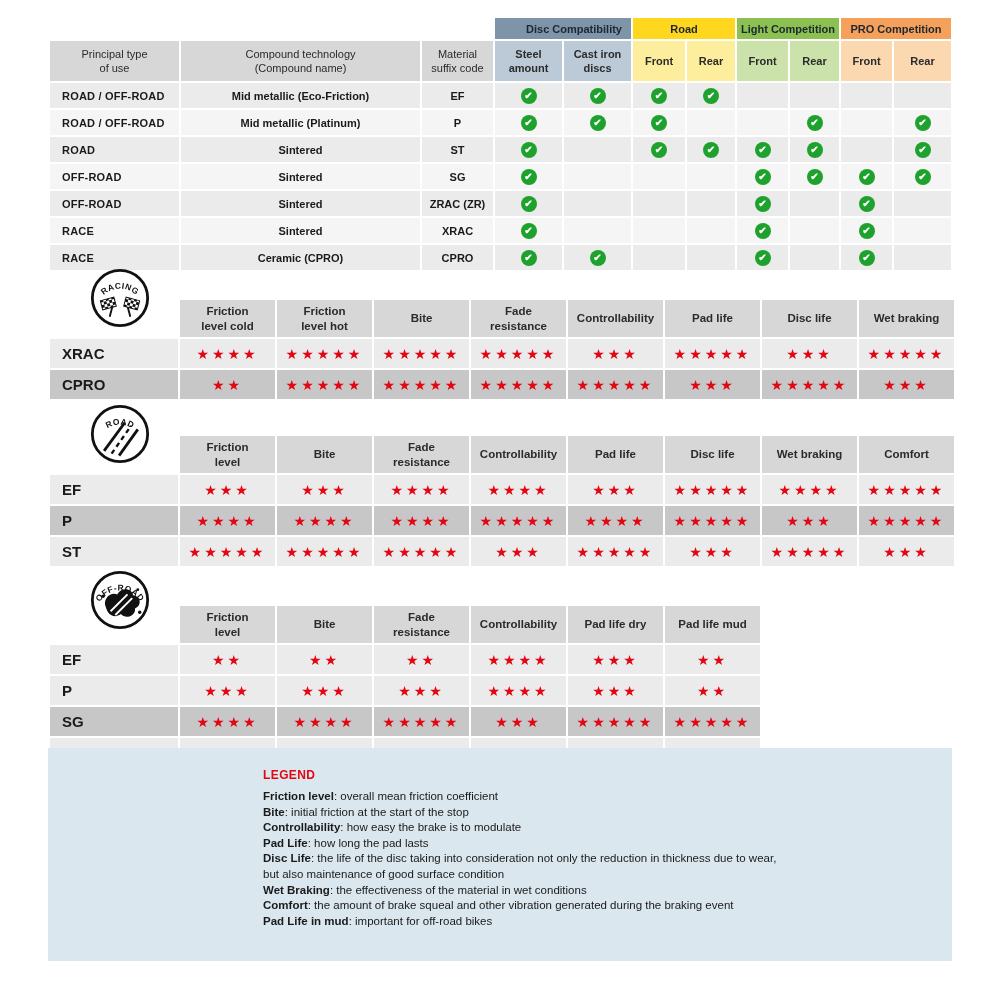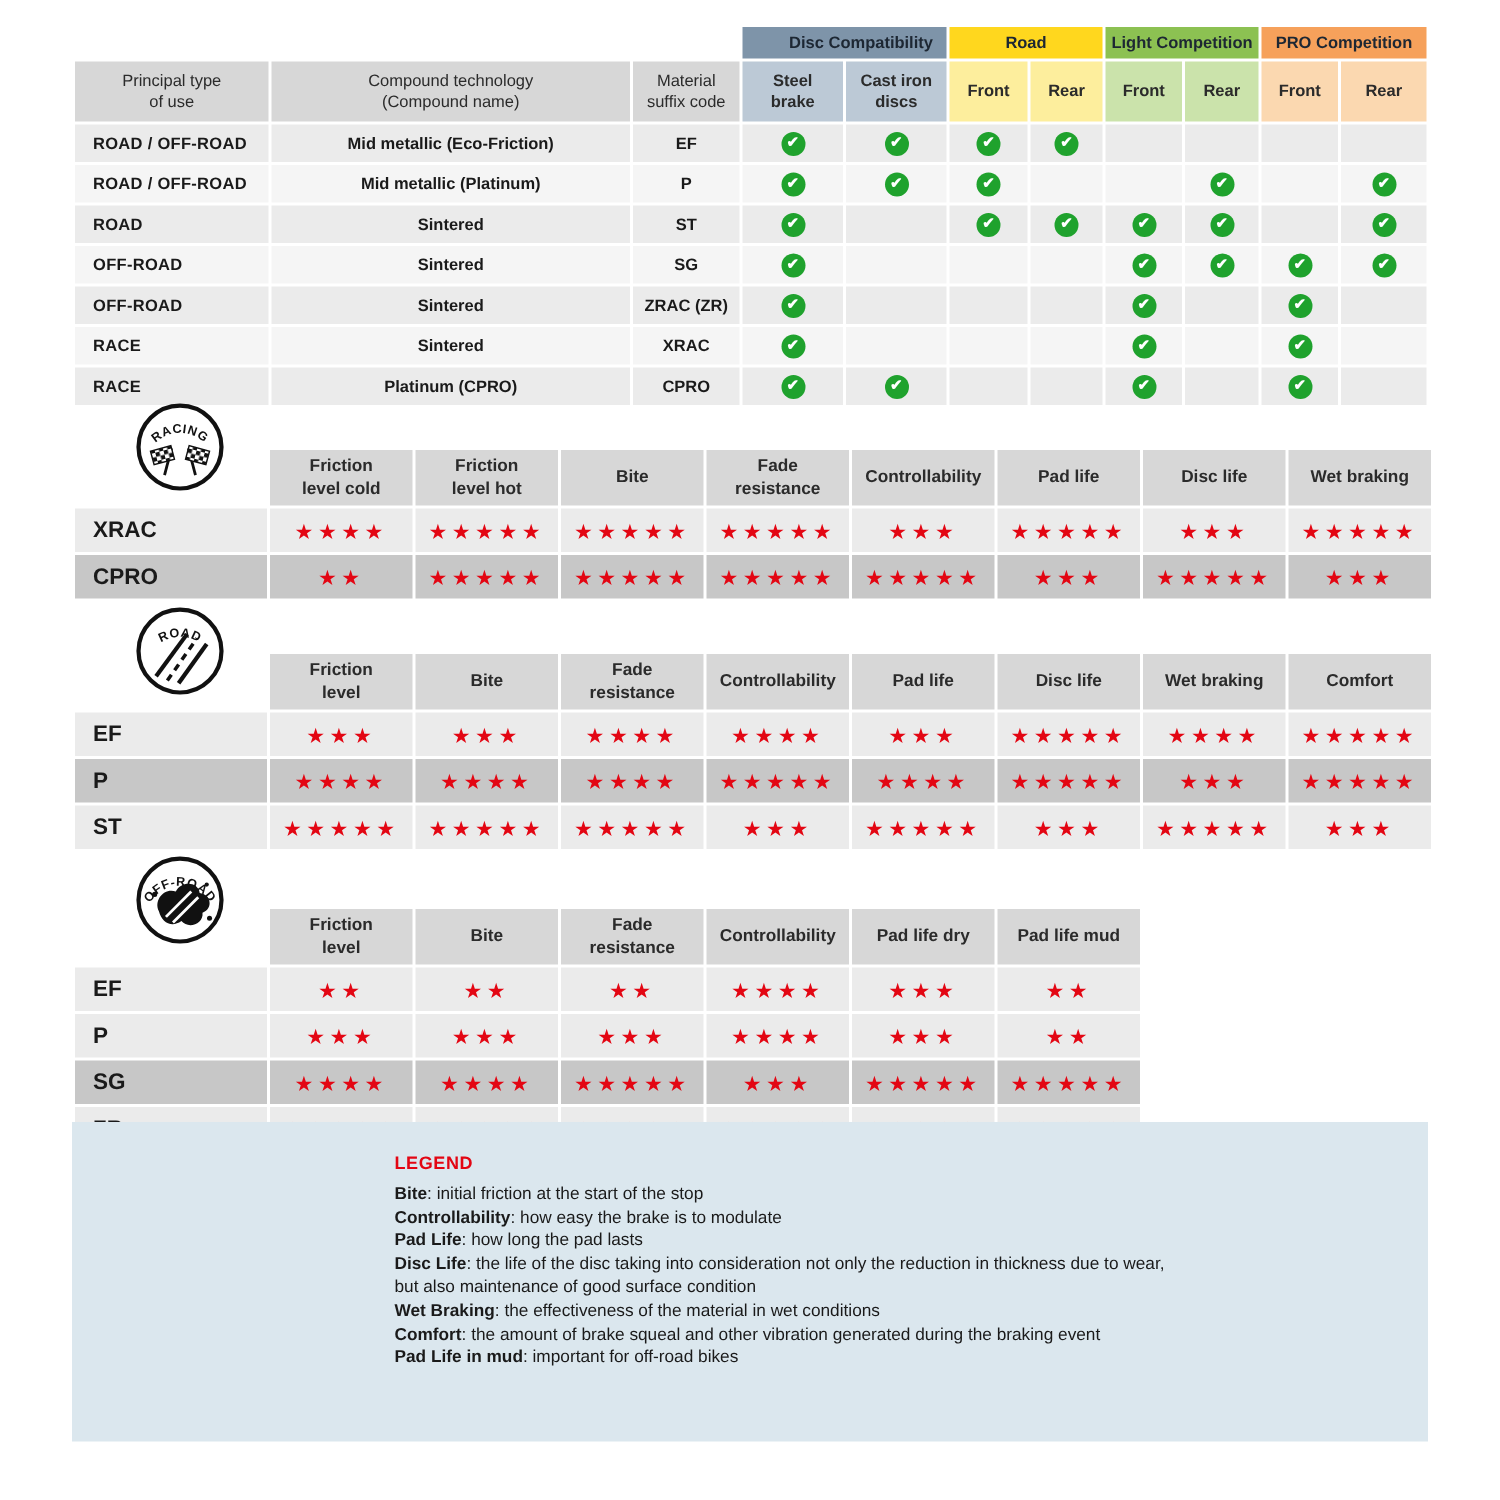--- a/index.html
+++ b/index.html
@@ -76,21 +76,21 @@
           <td class="group-hdr" colspan="2" style="background: rgb(246, 161, 91);">PRO Competition</td>
         </tr>
         <tr>
           <td class="colhdr">Principal type
 of use</td>
           <td class="colhdr">Compound technology
 (Compound name)</td>
           <td class="colhdr">Material
 suffix code</td>
           <td class="subhdr" style="background: rgb(188, 201, 214);">Steel
-brake</td>
+amount</td>
           <td class="subhdr" style="background: rgb(188, 201, 214);">Cast iron
 discs</td>
           <td class="subhdr" style="background: rgb(253, 238, 157);">Front</td>
           <td class="subhdr" style="background: rgb(253, 238, 157);">Rear</td>
           <td class="subhdr" style="background: rgb(203, 227, 171);">Front</td>
           <td class="subhdr" style="background: rgb(203, 227, 171);">Rear</td>
           <td class="subhdr" style="background: rgb(251, 216, 176);">Front</td>
           <td class="subhdr" style="background: rgb(251, 216, 176);">Rear</td>
         </tr>
         <tr class="data-row">
@@ -166,21 +166,21 @@
           <td class="check-cell"></td>
           <td class="check-cell"></td>
           <td class="check-cell"></td>
           <td class="check-cell"><span class="check" style="background: rgb(31, 162, 45);">✔</span></td>
           <td class="check-cell"></td>
           <td class="check-cell"><span class="check" style="background: rgb(31, 162, 45);">✔</span></td>
           <td class="check-cell"></td>
         </tr>
         <tr class="data-row">
           <td class="use-cell">RACE</td>
-          <td class="compound-cell">Platinum (CPRO)</td>
+          <td class="compound-cell">Ceramic (CPRO)</td>
           <td class="code-cell">CPRO</td>
           <td class="check-cell"><span class="check" style="background: rgb(31, 162, 45);">✔</span></td>
           <td class="check-cell"><span class="check" style="background: rgb(31, 162, 45);">✔</span></td>
           <td class="check-cell"></td>
           <td class="check-cell"></td>
           <td class="check-cell"><span class="check" style="background: rgb(31, 162, 45);">✔</span></td>
           <td class="check-cell"></td>
           <td class="check-cell"><span class="check" style="background: rgb(31, 162, 45);">✔</span></td>
           <td class="check-cell"></td>
         </tr>
@@ -419,20 +419,21 @@
             <td class="stars-cell" style="color: rgb(227, 6, 19);">★★★★★</td>
             <td class="stars-cell" style="color: rgb(227, 6, 19);">★★★★★</td>
           </tr>
         </tbody>
       </table>
   </div>
 
   <div id="legend">
     <div id="legend-title" style="color: rgb(227, 6, 19);">LEGEND</div>
     <div id="legend-lines">
+        <div class="legend-line"><span class="legend-term">Friction level</span>: overall mean friction coefficient</div>
         <div class="legend-line"><span class="legend-term">Bite</span>: initial friction at the start of the stop</div>
         <div class="legend-line"><span class="legend-term">Controllability</span>: how easy the brake is to modulate</div>
         <div class="legend-line"><span class="legend-term">Pad Life</span>: how long the pad lasts</div>
         <div class="legend-line"><span class="legend-term">Disc Life</span>: the life of the disc taking into consideration not only the reduction in thickness due to wear,</div>
         <div class="legend-line">but also maintenance of good surface condition</div>
         <div class="legend-line"><span class="legend-term">Wet Braking</span>: the effectiveness of the material in wet conditions</div>
         <div class="legend-line"><span class="legend-term">Comfort</span>: the amount of brake squeal and other vibration generated during the braking event</div>
         <div class="legend-line"><span class="legend-term">Pad Life in mud</span>: important for off-road bikes</div>
       </div>
   </div>

